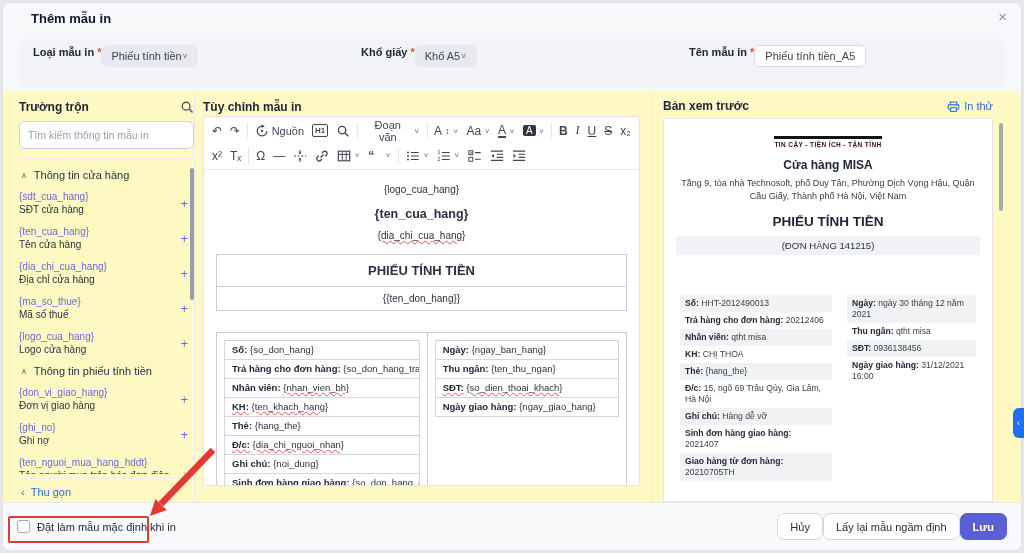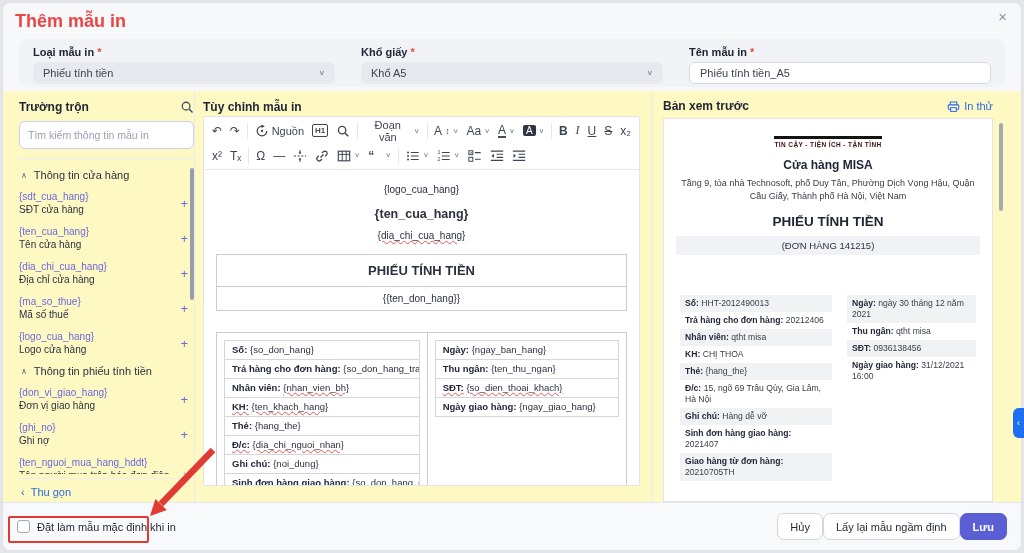--- a/index.html
+++ b/index.html
@@ -1,24 +1,24 @@
 <!DOCTYPE html>
 <html><head>
 <meta charset="utf-8">
 <style>
   html,body{margin:0;padding:0;width:1024px;height:553px;background:#e4e6ea;font-family:"Liberation Sans","DejaVu Sans",sans-serif;overflow:hidden;position:relative}
   *{box-sizing:border-box}
   .modal{position:absolute;inset:2px;background:#f7f8fa;border:1px solid #e0e2e7;border-radius:8px;overflow:hidden}
   
   .m-header{height:30px;position:relative}
-  .m-title{position:absolute;left:12px;top:8px;font-size:18px;font-weight:bold;color:#ef4444}
+  .m-title{position:absolute;left:28px;top:8px;font-size:13px;font-weight:bold;color:#0f172a}
   .m-close{position:absolute;right:14px;top:5px;font-size:15px;color:#8a909c;cursor:pointer;line-height:18px}
   
   .form-band{position:absolute;left:16px;right:16px;top:36px;height:48px;background:#f2f3f6;border-radius:8px;display:grid;grid-template-columns:1fr 1fr 1fr;gap:26px;padding:6px 14px}
-  .ffield{display:flex;flex-direction:column}
+  .ffield{display:flex;}
   .flabel{font-size:11px;font-weight:bold;color:#1d2433;margin:1px 0 4px}
   .req{color:#e4483f;margin-left:3px}
   .fcontrol{height:22px;border-radius:6px;display:flex;align-items:center;padding:0 10px;font-size:11px;color:#3c4352}
   .fselect{background:#e7e9ee}
   .finput{background:#fff;border:1px solid #d7dae1}
   .fchev{margin-left:auto;color:#7b8290;font-size:9px;transform:scaleY(.8)}
   
   .main{position:absolute;left:0;right:0;top:88px;bottom:48px;background:#fef9c3}
   .vl{position:absolute;top:0;bottom:0;width:1px;background:#e9ebee}
   

